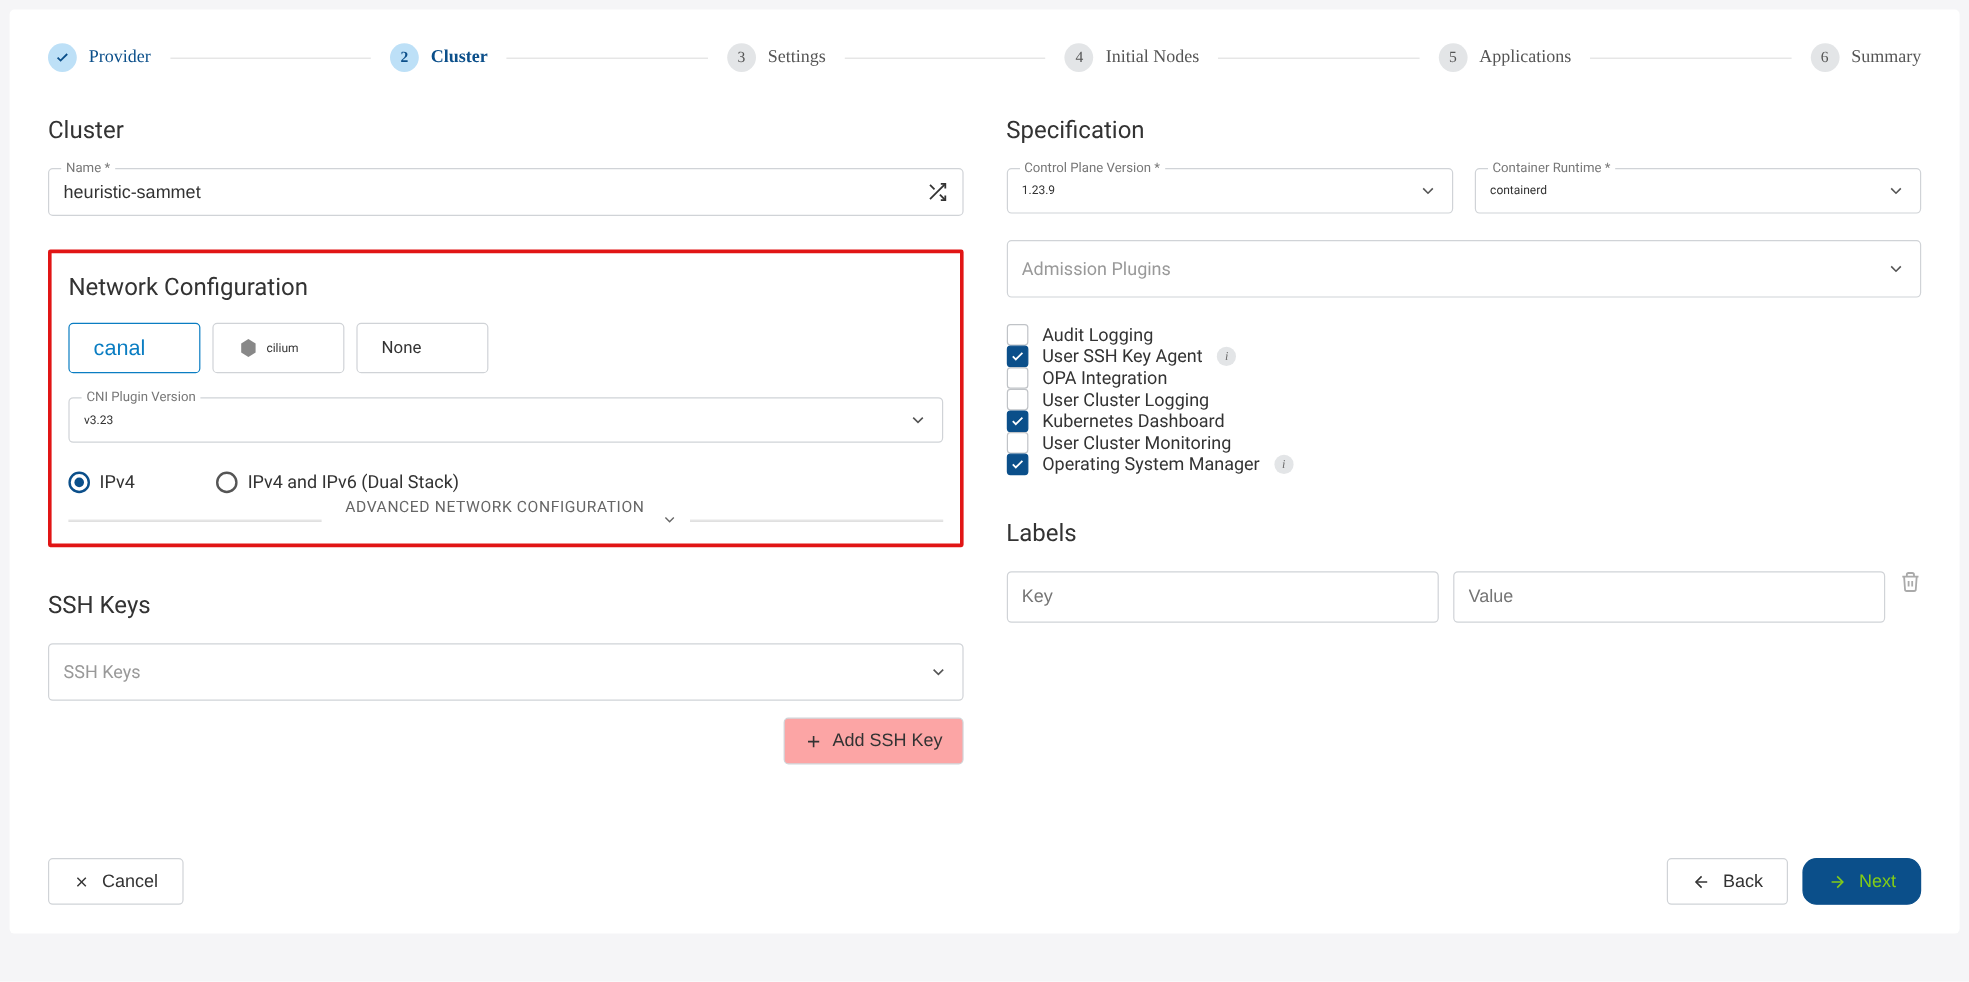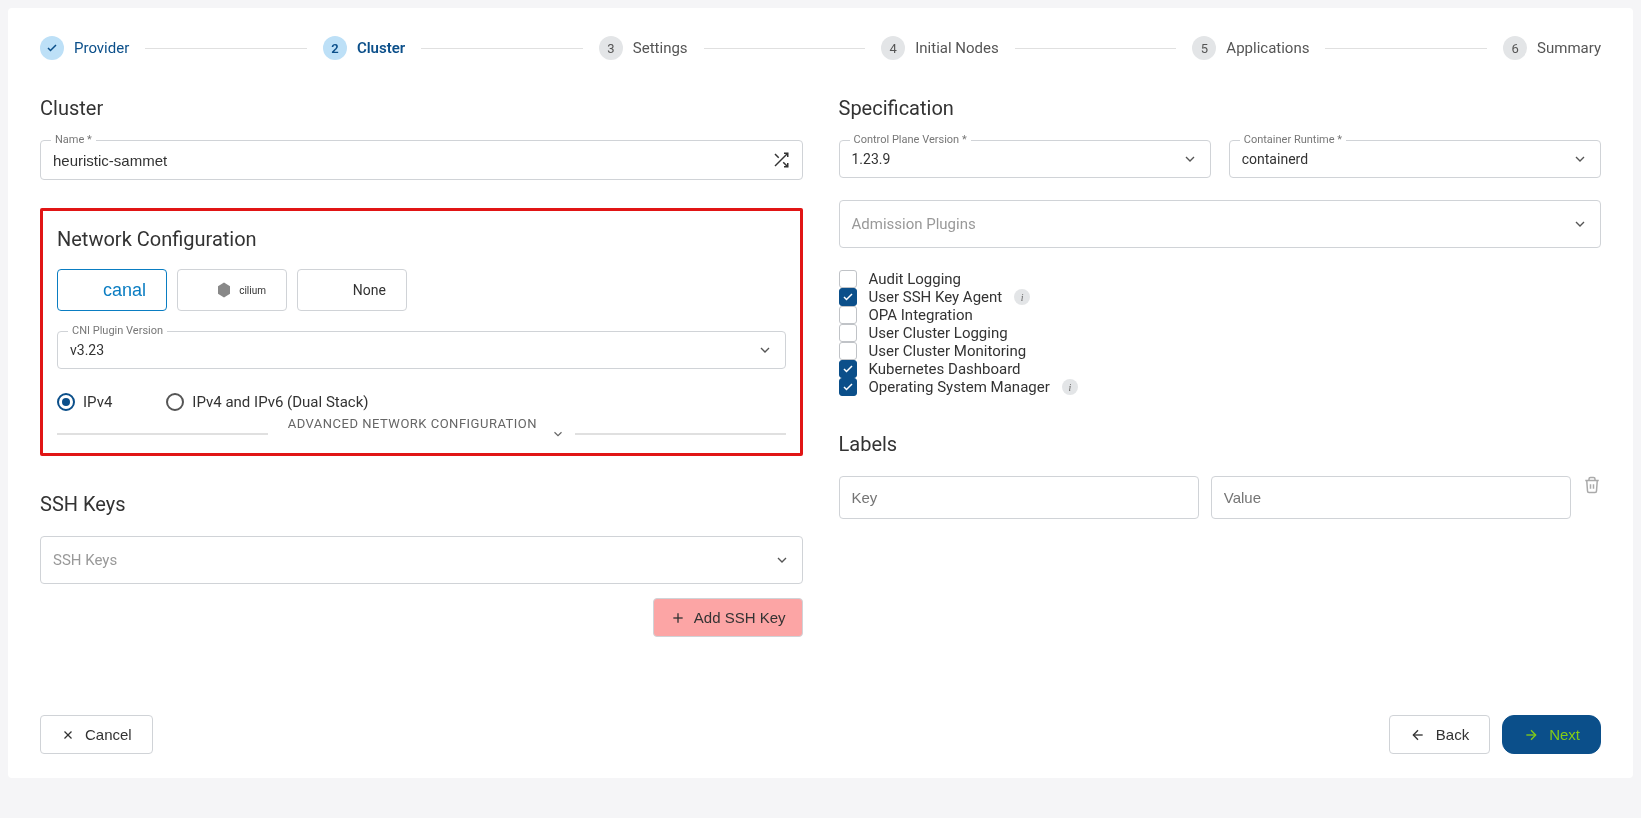--- a/index.html
+++ b/index.html
@@ -20,20 +20,21 @@
   .stepper {
     display: flex;
     align-items: center;
     gap: 0;
     margin-bottom: 36px;
   }
   .step {
     display: flex;
     align-items: center;
     gap: 10px;
+    font-family: Liberation Serif, serif;
   }
   .step-circle {
     width: 24px; height: 24px;
     border-radius: 50%;
     display: flex; align-items: center; justify-content: center;
     font-size: 13px;
     background: #e3e5e7;
     color: #555;
   }
   .step-circle.done { background: #bde0f7; color: #0b4f8a; }
@@ -80,21 +81,21 @@
   }
   .field input {
     border: none;
     outline: none;
     font-size: 15px;
     width: 100%;
     color: #333;
     background: transparent;
   }
   .field-value {
-    font-size: 14px;
+    font-size: 10px;
     color: #333;
     flex: 1;
   }
   .field-placeholder {
     font-size: 15px;
     color: #999;
     flex: 1;
   }
   .chevron {
     color: #555;
@@ -118,33 +119,33 @@
   }
   .cni-btn {
     border: 1px solid #d0d3d7;
     border-radius: 4px;
     padding: 10px 20px;
     font-size: 14px;
     background: #fff;
     cursor: pointer;
     display: flex;
     align-items: center;
-    justify-content: flex-end;
+    justify-content: flex-start;
     min-width: 110px;
     height: 42px;
     color: #333;
   }
   .cni-btn.selected {
     border-color: #0a7dc2;
   }
   .canal-text { color:#0a7dc2; font-family: cursive, sans-serif; font-size:18px; }
   .cilium-logo { display:flex; align-items:center; gap:6px; color:#333; font-size:10px;}
   .radio-row {
     display: flex;
-    gap: 54px;
+    gap: 68px;
     margin-top: 24px;
     margin-bottom: 22px;
   }
   .radio-item { display:flex; align-items:center; gap:8px; font-size:15px; color:#333; cursor:pointer;}
   .radio-circle {
     width:18px; height:18px; border-radius:50%;
     border:2px solid #0b4f8a;
     display:flex; align-items:center; justify-content:center;
   }
   .radio-circle.empty { border-color:#555; }
@@ -406,30 +407,30 @@
           </div>
           <div class="check-item">
             <span class="chk"></span>
             <span>OPA Integration</span>
           </div>
           <div class="check-item">
             <span class="chk"></span>
             <span>User Cluster Logging</span>
           </div>
           <div class="check-item">
-            <span class="chk"></span>
-            <span>User Cluster Monitoring</span>
-          </div>
-          <div class="check-item">
             <span class="chk checked">
               <svg width="12" height="12" viewBox="0 0 24 24" fill="none" stroke="white" stroke-width="3">
                 <polyline points="20 6 9 17 4 12"></polyline>
               </svg>
             </span>
             <span>Kubernetes Dashboard</span>
+          </div>
+          <div class="check-item">
+            <span class="chk"></span>
+            <span>User Cluster Monitoring</span>
           </div>
           <div class="check-item">
             <span class="chk checked">
               <svg width="12" height="12" viewBox="0 0 24 24" fill="none" stroke="white" stroke-width="3">
                 <polyline points="20 6 9 17 4 12"></polyline>
               </svg>
             </span>
             <span>Operating System Manager</span>
             <span class="info-icon">i</span>
           </div>

